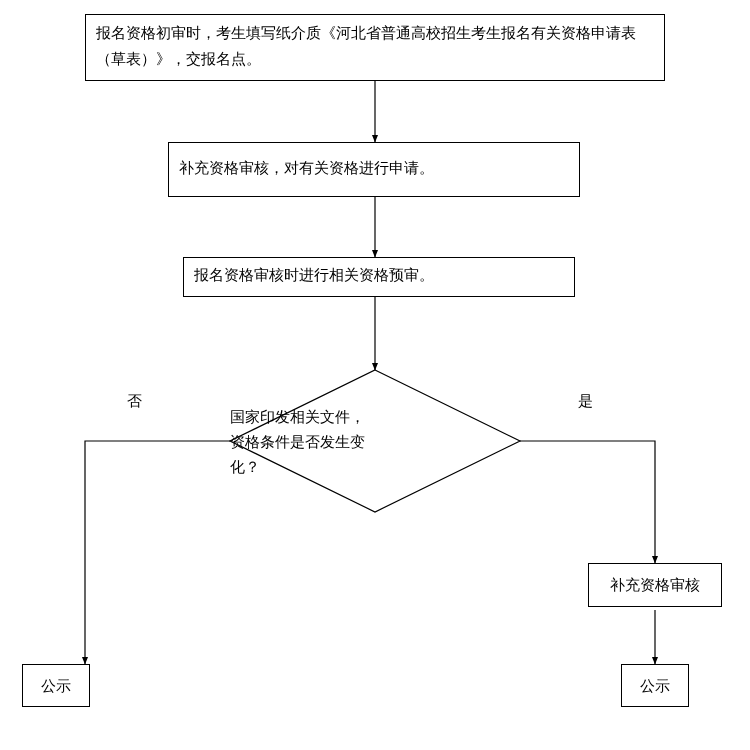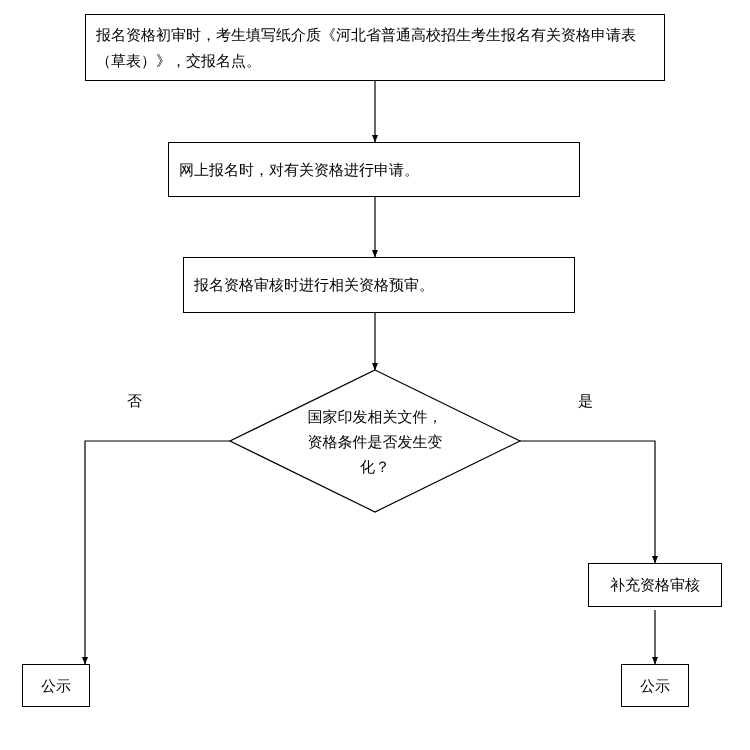--- a/index.html
+++ b/index.html
@@ -26,36 +26,36 @@
     font-size: 15px;
     line-height: 26px;
   }
   .box .txt {
     display: block;
     width: 100%;
     padding: 0 10px;
     white-space: pre-line;
   }
   .box.center .txt { text-align: center; padding: 0 4px; }
-  .box.left .txt { text-align: left; }
+  .box.left .txt { text-align: left; font-family: Liberation Mono, monospace; }
 
   .svg-layer {
     position: absolute;
     left: 0;
     top: 0;
     width: 750px;
     height: 750px;
     pointer-events: none;
   }
   .diamond-label {
     position: absolute;
     width: 100%;
     top: 50%;
     transform: translateY(-50%);
-    text-align: center;
+    text-align: left;
     font-size: 15px;
     line-height: 25px;
     color: #000000;
     white-space: pre-line;
   }
   .diamond-wrap {
     position: absolute;
   }
   .edge-label {
     position: absolute;
@@ -88,24 +88,24 @@
     <line x1="655" y1="610" x2="655" y2="664" stroke="#000000" stroke-width="1.2" marker-end="url(#arrow)"></line>
 
     <polygon points="375,370 520,441 375,512 230,441" fill="#ffffff" stroke="#000000" stroke-width="1.2"></polygon>
   </svg>
 
   <div class="box left" style="left:85px; top:14px; width:580px; height:67px;">
     <span class="txt">报名资格初审时，考生填写纸介质《河北省普通高校招生考生报名有关资格申请表（草表）》，交报名点。</span>
   </div>
 
   <div class="box left" style="left:168px; top:142px; width:412px; height:55px;">
-    <span class="txt">网上报名时，对有关资格进行申请。</span>
+    <span class="txt">补充资格审核，对有关资格进行申请。</span>
   </div>
 
-  <div class="box left" style="left:183px; top:257px; width:392px; height:56px;">
+  <div class="box left" style="left:183px; top:257px; width:392px; height:40px;">
     <span class="txt">报名资格审核时进行相关资格预审。</span>
   </div>
 
   <div class="diamond-wrap" style="left:230px; top:370px; width:290px; height:142px;">
     <div class="diamond-label">国家印发相关文件，
 资格条件是否发生变
 化？</div>
   </div>
 
   <div class="edge-label" style="left:127px; top:392px;">否</div>

